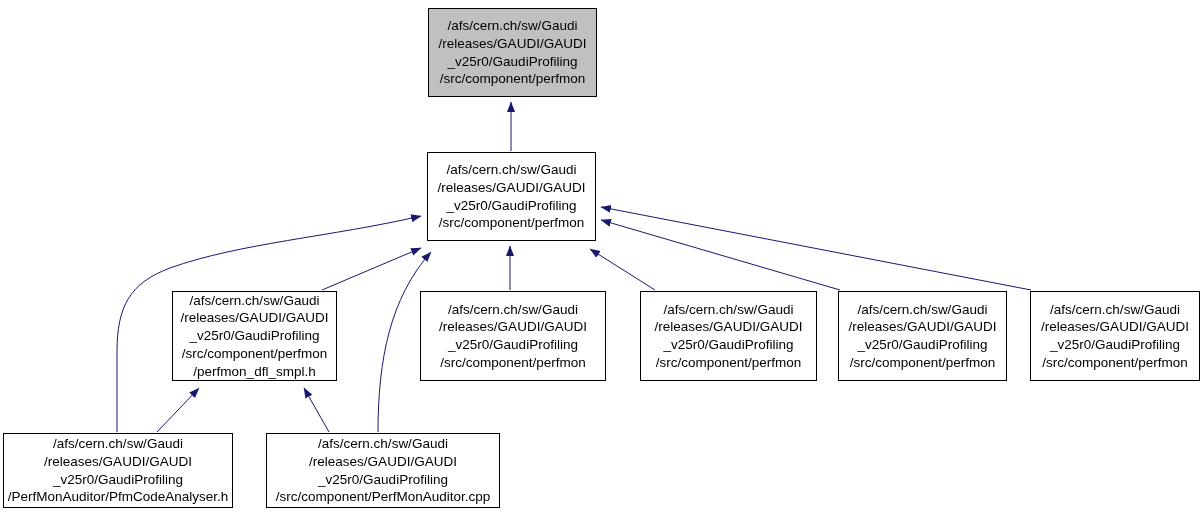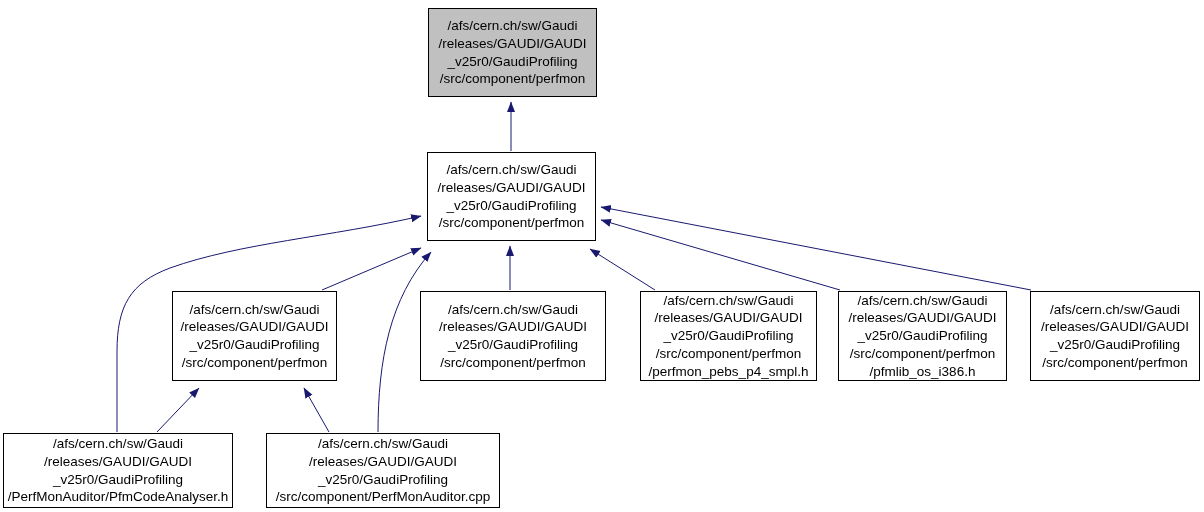--- a/index.html
+++ b/index.html
@@ -64,43 +64,42 @@
       <div>/releases/GAUDI/GAUDI</div>
       <div>_v25r0/GaudiProfiling</div>
       <div>/src/component/perfmon</div>
     </div>
 
   <div class="node" style="left:172px;top:291px;width:165px;height:90px">
       <div>/afs/cern.ch/sw/Gaudi</div>
       <div>/releases/GAUDI/GAUDI</div>
       <div>_v25r0/GaudiProfiling</div>
       <div>/src/component/perfmon</div>
+      <div>/perfmon_dfl_smpl.h</div>
     </div>
 
   <div class="node" style="left:420px;top:291px;width:186px;height:90px">
       <div>/afs/cern.ch/sw/Gaudi</div>
       <div>/releases/GAUDI/GAUDI</div>
       <div>_v25r0/GaudiProfiling</div>
       <div>/src/component/perfmon</div>
     </div>
 
   <div class="node" style="left:640px;top:291px;width:177px;height:90px">
       <div>/afs/cern.ch/sw/Gaudi</div>
       <div>/releases/GAUDI/GAUDI</div>
       <div>_v25r0/GaudiProfiling</div>
       <div>/src/component/perfmon</div>
-      <div>/perfmon_pebs_p4_smpl.h</div>
     </div>
 
   <div class="node" style="left:838px;top:291px;width:169px;height:90px">
       <div>/afs/cern.ch/sw/Gaudi</div>
       <div>/releases/GAUDI/GAUDI</div>
       <div>_v25r0/GaudiProfiling</div>
       <div>/src/component/perfmon</div>
-      <div>/pfmlib_os_i386.h</div>
     </div>
 
   <div class="node" style="left:1030px;top:291px;width:170px;height:90px">
       <div>/afs/cern.ch/sw/Gaudi</div>
       <div>/releases/GAUDI/GAUDI</div>
       <div>_v25r0/GaudiProfiling</div>
       <div>/src/component/perfmon</div>
     </div>
 
   <div class="node" style="left:3px;top:433px;width:230px;height:75px">

